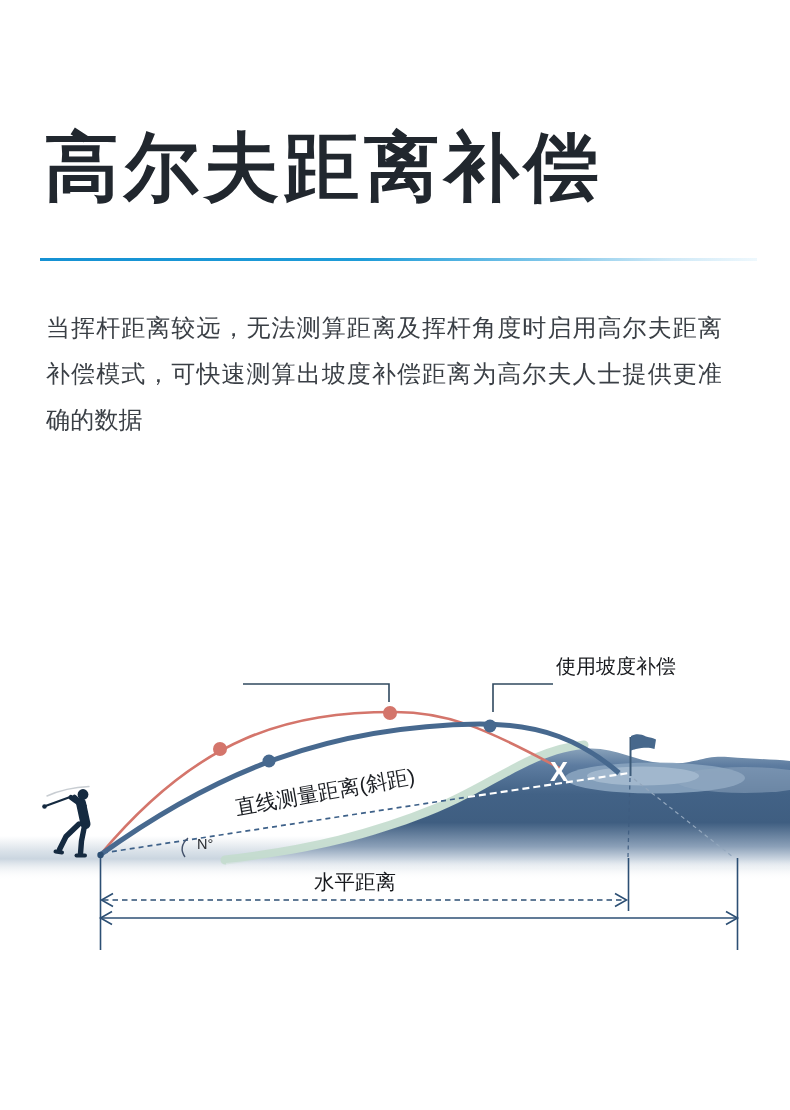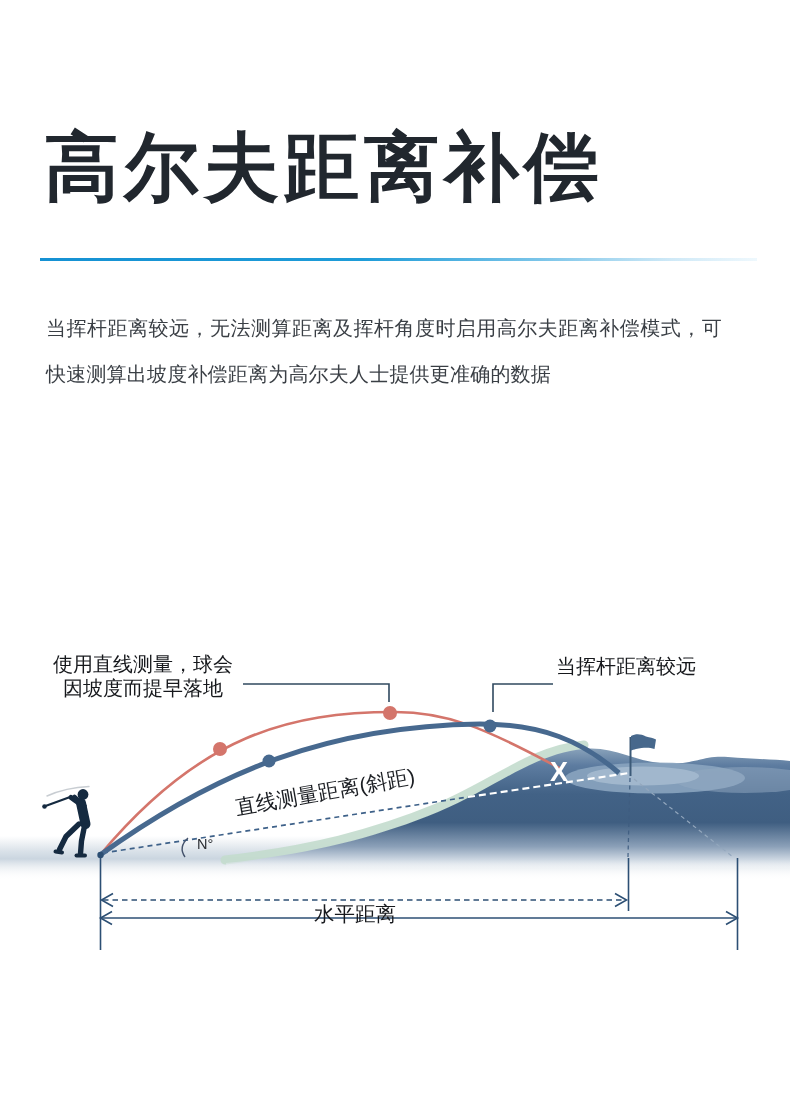--- a/index.html
+++ b/index.html
@@ -11,37 +11,37 @@
     position:absolute;left:44px;top:128px;
     font-size:75px;font-weight:700;letter-spacing:5px;line-height:1.05;
     color:#21272e;white-space:nowrap;
   }
   .divider{
     position:absolute;left:40px;top:258px;width:717px;height:3px;
     background:linear-gradient(to right,#1591d3 0%,#1e9cd8 45%,#7cc5e9 70%,#cfe9f7 88%,#eef8fd 100%);
   }
   .intro{
     position:absolute;left:46px;top:305px;width:676px;
-    font-size:20px;line-height:46px;color:#3a3f45;letter-spacing:0.2px;
+    font-size:24px;line-height:46px;color:#3a3f45;letter-spacing:0.2px;
     text-align:justify;
   }
   .diagram-svg{position:absolute;left:0;top:630px;width:790px;height:340px;}
   .callout{
     position:absolute;font-size:20px;line-height:23.5px;color:#16181c;font-weight:500;
   }
   .callout span{display:block;}
   .callout-straight{left:44px;top:653px;width:198px;text-align:center;}
   .callout-slope{left:556px;top:655px;text-align:left;white-space:nowrap;}
   .slant-label{
     position:absolute;left:233px;top:794px;font-size:21px;color:#1b1e23;
     white-space:nowrap;transform:rotate(-10deg);transform-origin:0 0;font-weight:500;
   }
   .angle-label{position:absolute;left:197px;top:836px;font-size:14.5px;color:#2b2e33;}
   .measure-label{position:absolute;font-size:20.5px;color:#17191d;font-weight:500;text-align:center;}
-  .horizontal-label{left:285px;top:868px;width:140px;margin-top:32px;}
+  .horizontal-label{left:285px;top:868px;width:140px;}
   .compensated-label{left:352px;top:924px;width:156px;}
 </style>
 </head>
 <body>
 
 <div class="page">
 
   <div class="title">高尔夫距离补偿</div>
   <div class="divider"></div>
   <div class="intro">当挥杆距离较远，无法测算距离及挥杆角度时启用高尔夫距离补偿模式，可快速测算出坡度补偿距离为高尔夫人士提供更准确的数据</div>
@@ -130,27 +130,23 @@
       <line x1="55.5" y1="221.5" x2="62" y2="222.5" stroke-width="4"></line>
       <line x1="80" y1="174" x2="71" y2="167.5" stroke-width="5"></line>
       <line x1="84.5" y1="176" x2="74.5" y2="167" stroke-width="4.5"></line>
       <line x1="71.5" y1="166.5" x2="45.5" y2="176" stroke-width="2.2"></line>
       <circle cx="44.5" cy="176.5" r="2.3" stroke="none"></circle>
     </g>
 
     <circle cx="100.5" cy="225" r="3.2" fill="#2b4e73"></circle>
   </svg>
 
-  <div class="callout callout-straight">
-    <span>使用直线测量，球会</span>
-    <span>因坡度而提早落地</span>
-  </div>
 
   <div class="callout callout-slope">
-    <span>当挥杆距离较远</span>
+    <span>使用坡度补偿</span>
   </div>
 
   <div class="slant-label">直线测量距离(斜距)</div>
 
   <div class="angle-label">N°</div>
 
   <div class="measure-label horizontal-label">水平距离</div>
 
 
 </div>

